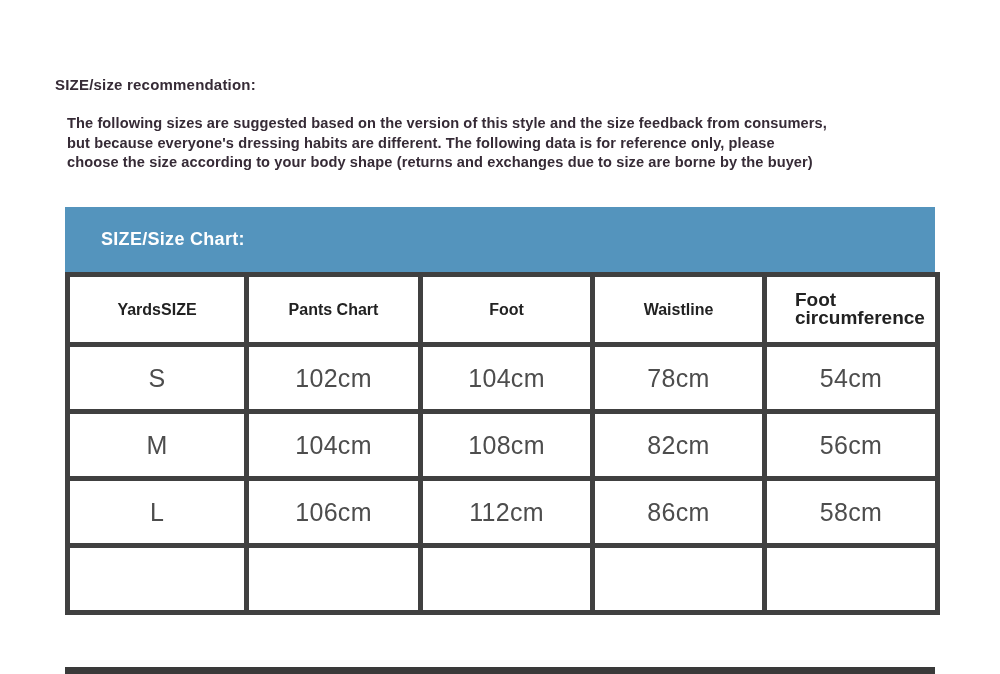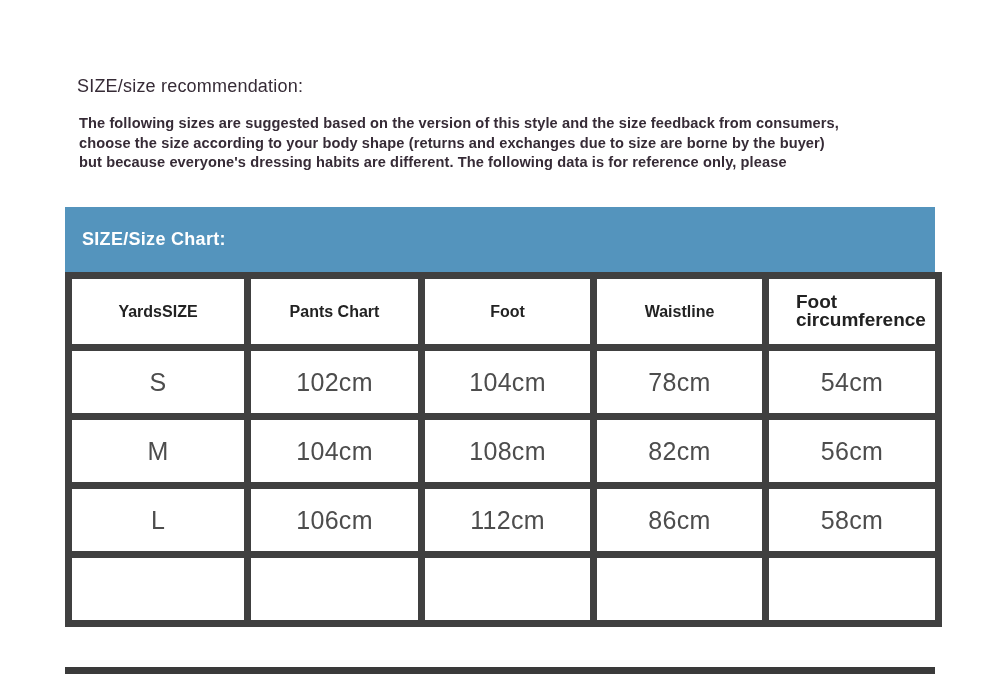--- a/index.html
+++ b/index.html
@@ -4,48 +4,48 @@
 <style>
   html, body { margin: 0; padding: 0; }
   body {
     width: 1000px; height: 674px;
     background: #ffffff;
     position: relative;
     overflow: hidden;
     font-family: "Liberation Sans", sans-serif;
   }
   .heading {
-    position: absolute; left: 77px; top: 76px;
-    font-size: 18px; font-weight: normal; color: #362b36;
+    position: absolute; left: 55px; top: 76px;
+    font-size: 15px; font-weight: bold; color: #362b36;
     letter-spacing: 0.2px;
   }
   .paragraph {
-    position: absolute; left: 79px; top: 114px; width: 885px;
+    position: absolute; left: 67px; top: 114px; width: 885px;
     font-size: 14.6px; font-weight: bold; color: #362b36;
     line-height: 19.5px; letter-spacing: 0.1px;
   }
   .chart-banner {
     position: absolute; left: 65px; top: 207px;
     width: 870px; height: 65px;
     background: #5494bd;
     display: flex; align-items: center;
-    box-sizing: border-box; padding-left: 17px; text-align: right;
+    box-sizing: border-box; padding-left: 36px; text-align: right;
   }
   .chart-banner .banner-title {
     color: #ffffff; font-size: 18px; font-weight: bold;
     letter-spacing: 0.3px;
   }
   table.size-table {
     position: absolute; left: 65px; top: 272px;
     width: 870px;
     border-collapse: collapse;
     table-layout: fixed;
   }
   table.size-table th, table.size-table td {
-    border: 7px solid #404040;
+    border: 5px solid #404040;
     text-align: center;
     vertical-align: middle;
     padding: 0;
     overflow: hidden;
   }
   table.size-table th {
     height: 65px;
     font-size: 16px; font-weight: bold; color: #222222;
   }
   table.size-table th .wrap-head {
@@ -66,22 +66,22 @@
     background: #3a3a3a;
   }
 </style>
 </head>
 <body>
 
 <div class="heading">SIZE/size recommendation:</div>
 
 <div class="paragraph">
   <div>The following sizes are suggested based on the version of this style and the size feedback from consumers,</div>
+  <div>but because everyone's dressing habits are different. The following data is for reference only, please</div>
   <div>choose the size according to your body shape (returns and exchanges due to size are borne by the buyer)</div>
-  <div>but because everyone's dressing habits are different. The following data is for reference only, please</div>
 </div>
 
 <div class="chart-banner" style="background: rgb(84, 148, 189);">
   <span class="banner-title">SIZE/Size Chart:</span>
 </div>
 
 <table class="size-table">
   <colgroup>
     <col style="width:179px">
     <col style="width:174px">

